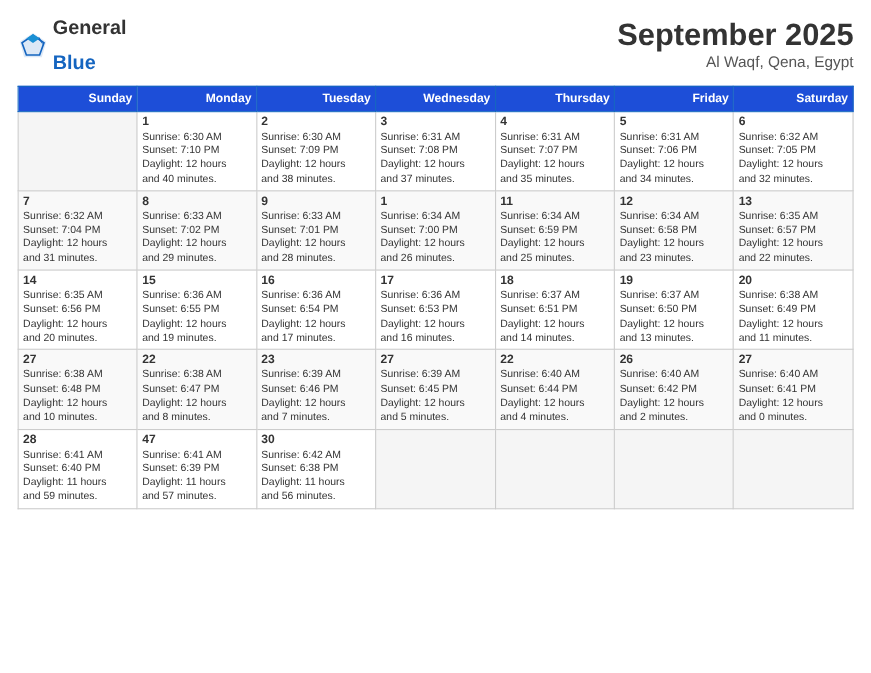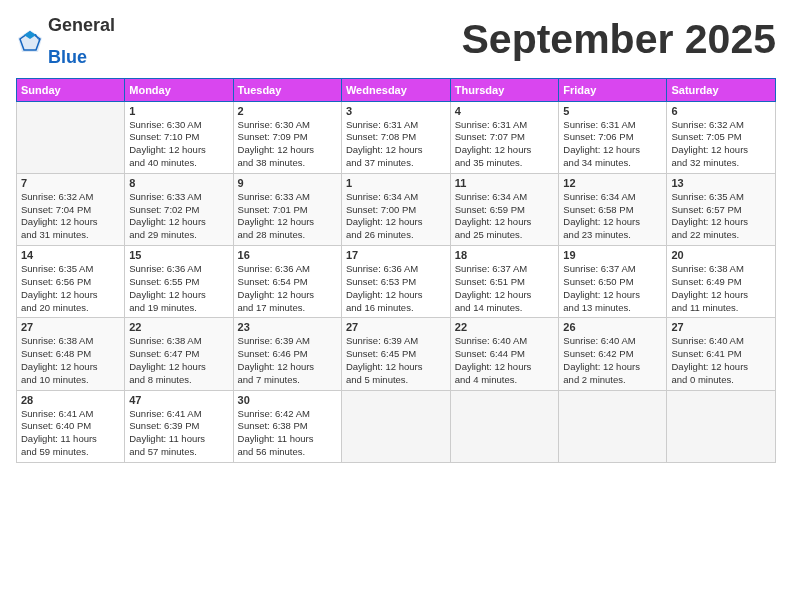--- a/index.html
+++ b/index.html
@@ -44,39 +44,39 @@
     }
     .logo-icon {
       width: 28px;
       height: 28px;
       margin-right: 4px;
     }
     .title-section {
       text-align: right;
     }
     .month-title {
-      font-size: 41px;
+      font-size: 28px;
       font-weight: bold;
       color: #333;
       margin-left: 48px;
     }
     .location {
       font-size: 14px;
       color: #555;
     }
     .calendar {
       width: 100%;
       border-collapse: collapse;
       font-size: 10px;
     }
     .calendar th {
-      background-color: #d946ef;
+      background-color: #1d4ed8;
       color: #fff;
       padding: 5px 4px;
-      text-align: left;
+      text-align: right;
       font-size: 11px;
       font-weight: bold;
       border: 1px solid #1565C0;
     }
     .calendar td {
       border: 1px solid #ccc;
       vertical-align: top;
       padding: 3px 4px;
       width: 110px;
       min-height: 70px;
@@ -114,20 +114,21 @@
         <polygon points="18,6 24,14 20,6" fill="#1565C0"></polygon>
         <polygon points="14,3 20,7 14,11 8,7" fill="#1a90d4"></polygon>
       </svg>
       <div class="logo-text">
         <span class="logo-general">General</span>
         <span class="logo-blue">Blue</span>
       </div>
     </div>
     <div class="title-section">
       <div class="month-title">September 2025</div>
+      <div class="location">Al Waqf, Qena, Egypt</div>
     </div>
   </div>
 
   <table class="calendar">
     <thead>
       <tr>
         <th>Sunday</th>
         <th>Monday</th>
         <th>Tuesday</th>
         <th>Wednesday</th>

